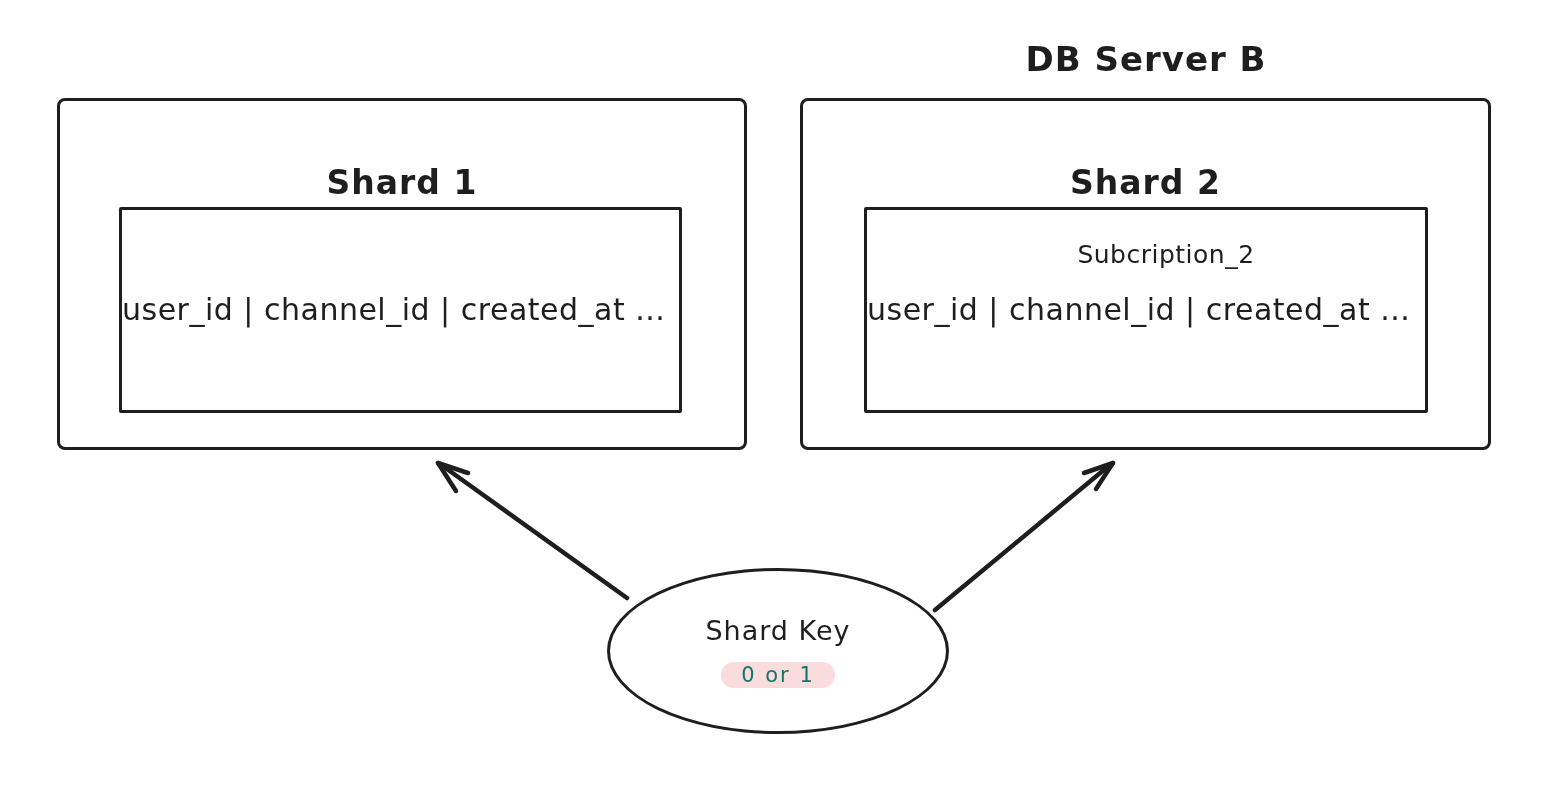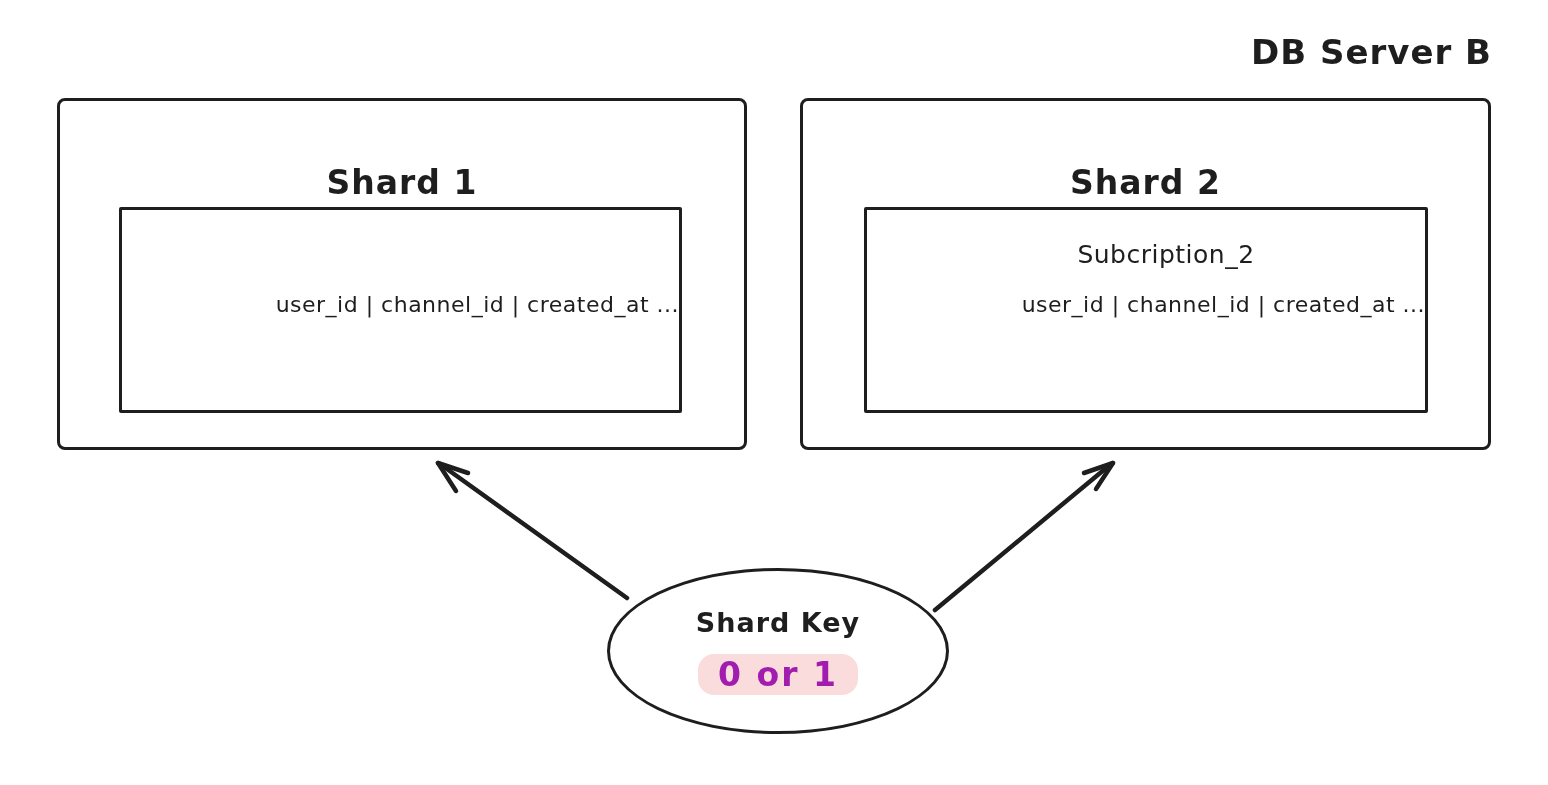--- a/index.html
+++ b/index.html
@@ -20,51 +20,51 @@
     font-size:33px;font-weight:600;letter-spacing:1px;
   }
   .table-box{
     position:absolute;border:3px solid #1e1e1e;border-radius:2px;background:#ffffff;
   }
   .table-name{
     position:absolute;width:100%;text-align:center;
     font-size:25px;font-weight:500;letter-spacing:0.5px;
   }
   .table-columns{
-    position:absolute;width:100%;text-align:right;
-    font-size:22px;font-weight:500;letter-spacing:0.5px;white-space:nowrap;
+    position:absolute;width:100%;text-align:left;
+    font-size:30px;font-weight:500;letter-spacing:0.5px;white-space:nowrap;
   }
   .shard-key-ellipse{
     position:absolute;left:607px;top:568px;width:336px;height:160px;
     border:3.5px solid #1e1e1e;border-radius:50%;background:#ffffff;
     display:flex;flex-direction:column;align-items:center;justify-content:center;
   }
   .shard-key-label{
-    font-size:27px;font-weight:700;letter-spacing:1px;margin-bottom:16px;
+    font-size:27px;font-weight:400;letter-spacing:1px;margin-bottom:16px;
   }
   .shard-key-value{
-    font-size:33px;font-weight:700;letter-spacing:2px;
-    padding:1px 20px;border-radius:16px;color:#a21caf;
+    font-size:21px;font-weight:400;letter-spacing:2px;
+    padding:1px 20px;border-radius:16px;color:#0f766e;
   }
   svg.arrows{position:absolute;left:0;top:0;pointer-events:none;}
 </style>
 </head>
 <body>
 
 <div class="abs" style="left:57px;top:30px;width:691px;height:425px;">
   <div class="server-box" style="left:0;top:68px;width:684px;height:346px;">
     <div class="shard-title" style="top:62px;">Shard 1</div>
     <div class="table-box" style="left:59px;top:106px;width:557px;height:200px;">
       <div class="table-columns" style="top:82px;">user_id | channel_id | created_at ...</div>
     </div>
   </div>
 </div>
 
 <div class="abs" style="left:800px;top:30px;width:692px;height:425px;">
-  <div class="server-title" style="position:absolute;left:0;top:2px;width:100%;text-align:right;">DB Server B</div>
+  <div class="server-title" style="position:absolute;left:0;top:9px;width:100%;">DB Server B</div>
   <div class="server-box" style="left:0;top:68px;width:685px;height:346px;">
     <div class="shard-title" style="top:62px;">Shard 2</div>
     <div class="table-box" style="left:61px;top:106px;width:558px;height:200px;">
       <div class="table-name" style="top:30px;margin-left:20px;">Subcription_2</div>
       <div class="table-columns" style="top:82px;">user_id | channel_id | created_at ...</div>
     </div>
   </div>
 </div>
 
 <div class="shard-key-ellipse">

